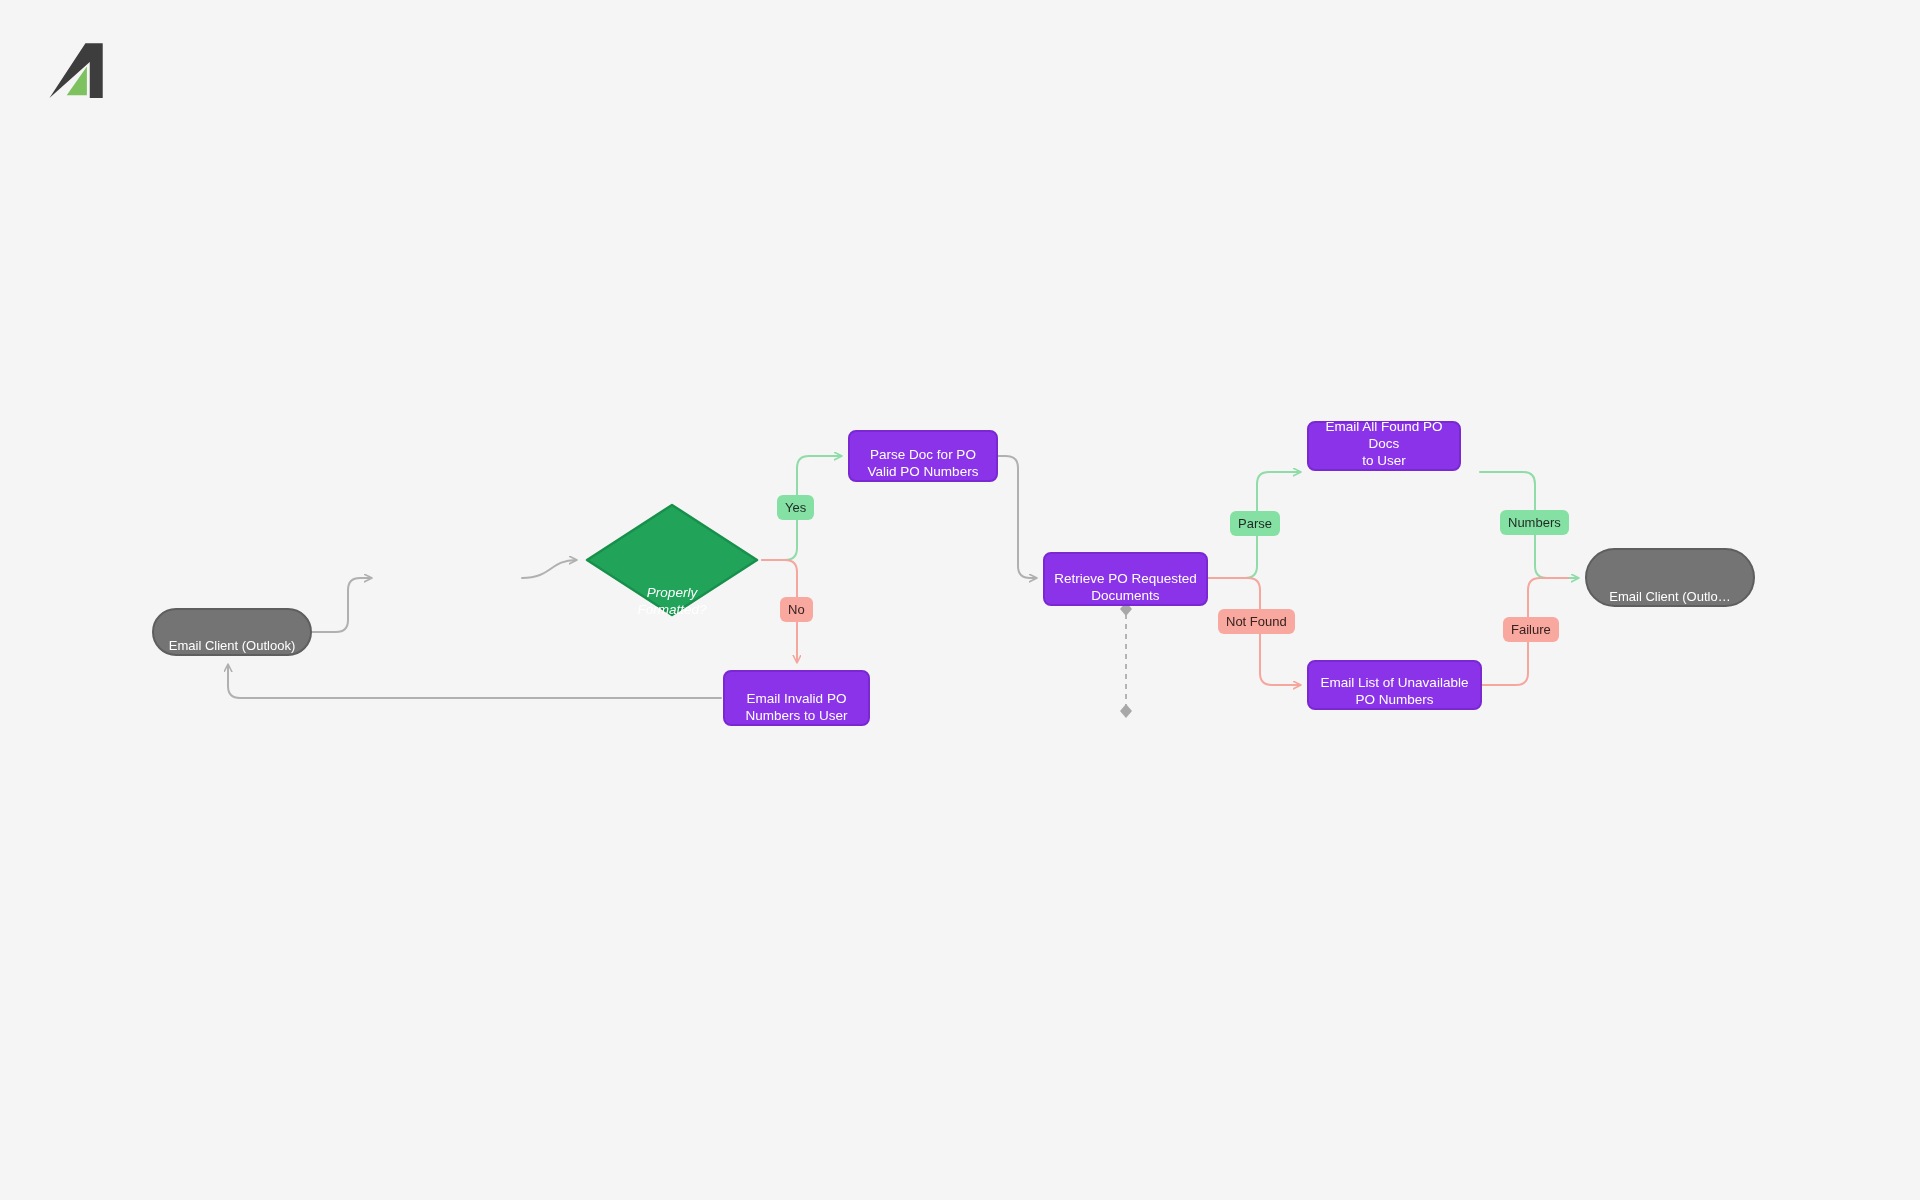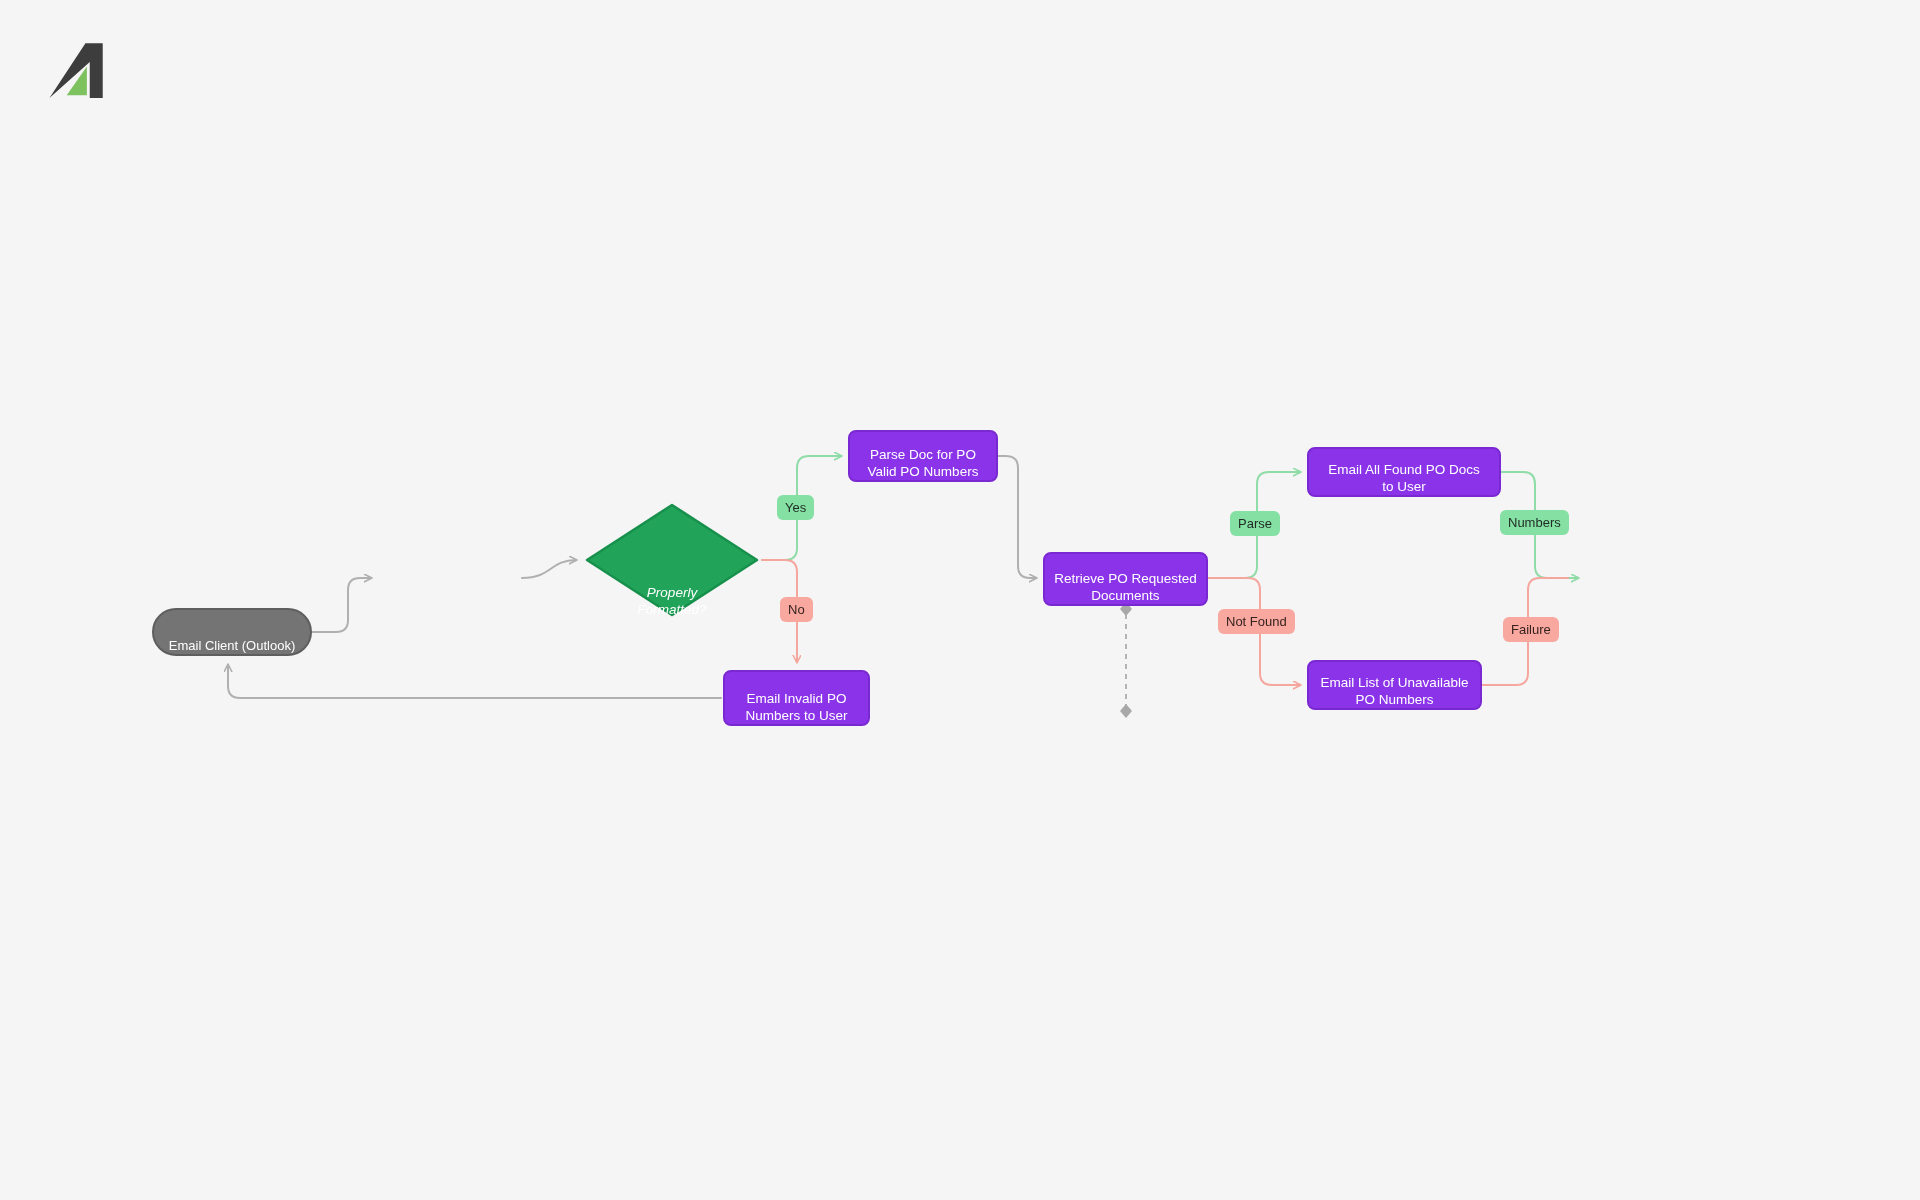--- a/index.html
+++ b/index.html
@@ -109,30 +109,33 @@
     <span class="nlabel">Email Invalid PO
 Numbers to User</span>
   </div>
 
   <div class="node process" style="left:1043px; top:552px; width:165px; height:54px;">
     <span class="nlabel">Retrieve PO Requested
 Documents</span>
   </div>
 
 
-  <div class="node process" style="left:1307px; top:447px; width:194px; height:50px;">
+  <div class="node process" style="left:1307px; top:421px; width:154px; height:50px;">
     <span class="nlabel">Email All Found PO Docs
 to User</span>
   </div>
 
   <div class="node process" style="left:1307px; top:660px; width:175px; height:50px;">
     <span class="nlabel">Email List of Unavailable
 PO Numbers</span>
   </div>
 
+  <div class="node stadium" style="left:1585px; top:548px; width:170px; height:59px; border-radius:30px;">
+    <span class="nlabel" style="font-size:13px;">Email Client (Outlo…</span>
+  </div>
 
   <div class="edge-label positive" style="left:777px; top:495px;">Yes</div>
   <div class="edge-label negative" style="left:780px; top:597px;">No</div>
   <div class="edge-label positive" style="left:1230px; top:511px;">Parse</div>
   <div class="edge-label negative" style="left:1218px; top:609px;">Not Found</div>
   <div class="edge-label positive" style="left:1500px; top:510px;">Numbers</div>
   <div class="edge-label negative" style="left:1503px; top:617px;">Failure</div>
 
 </div>
 

